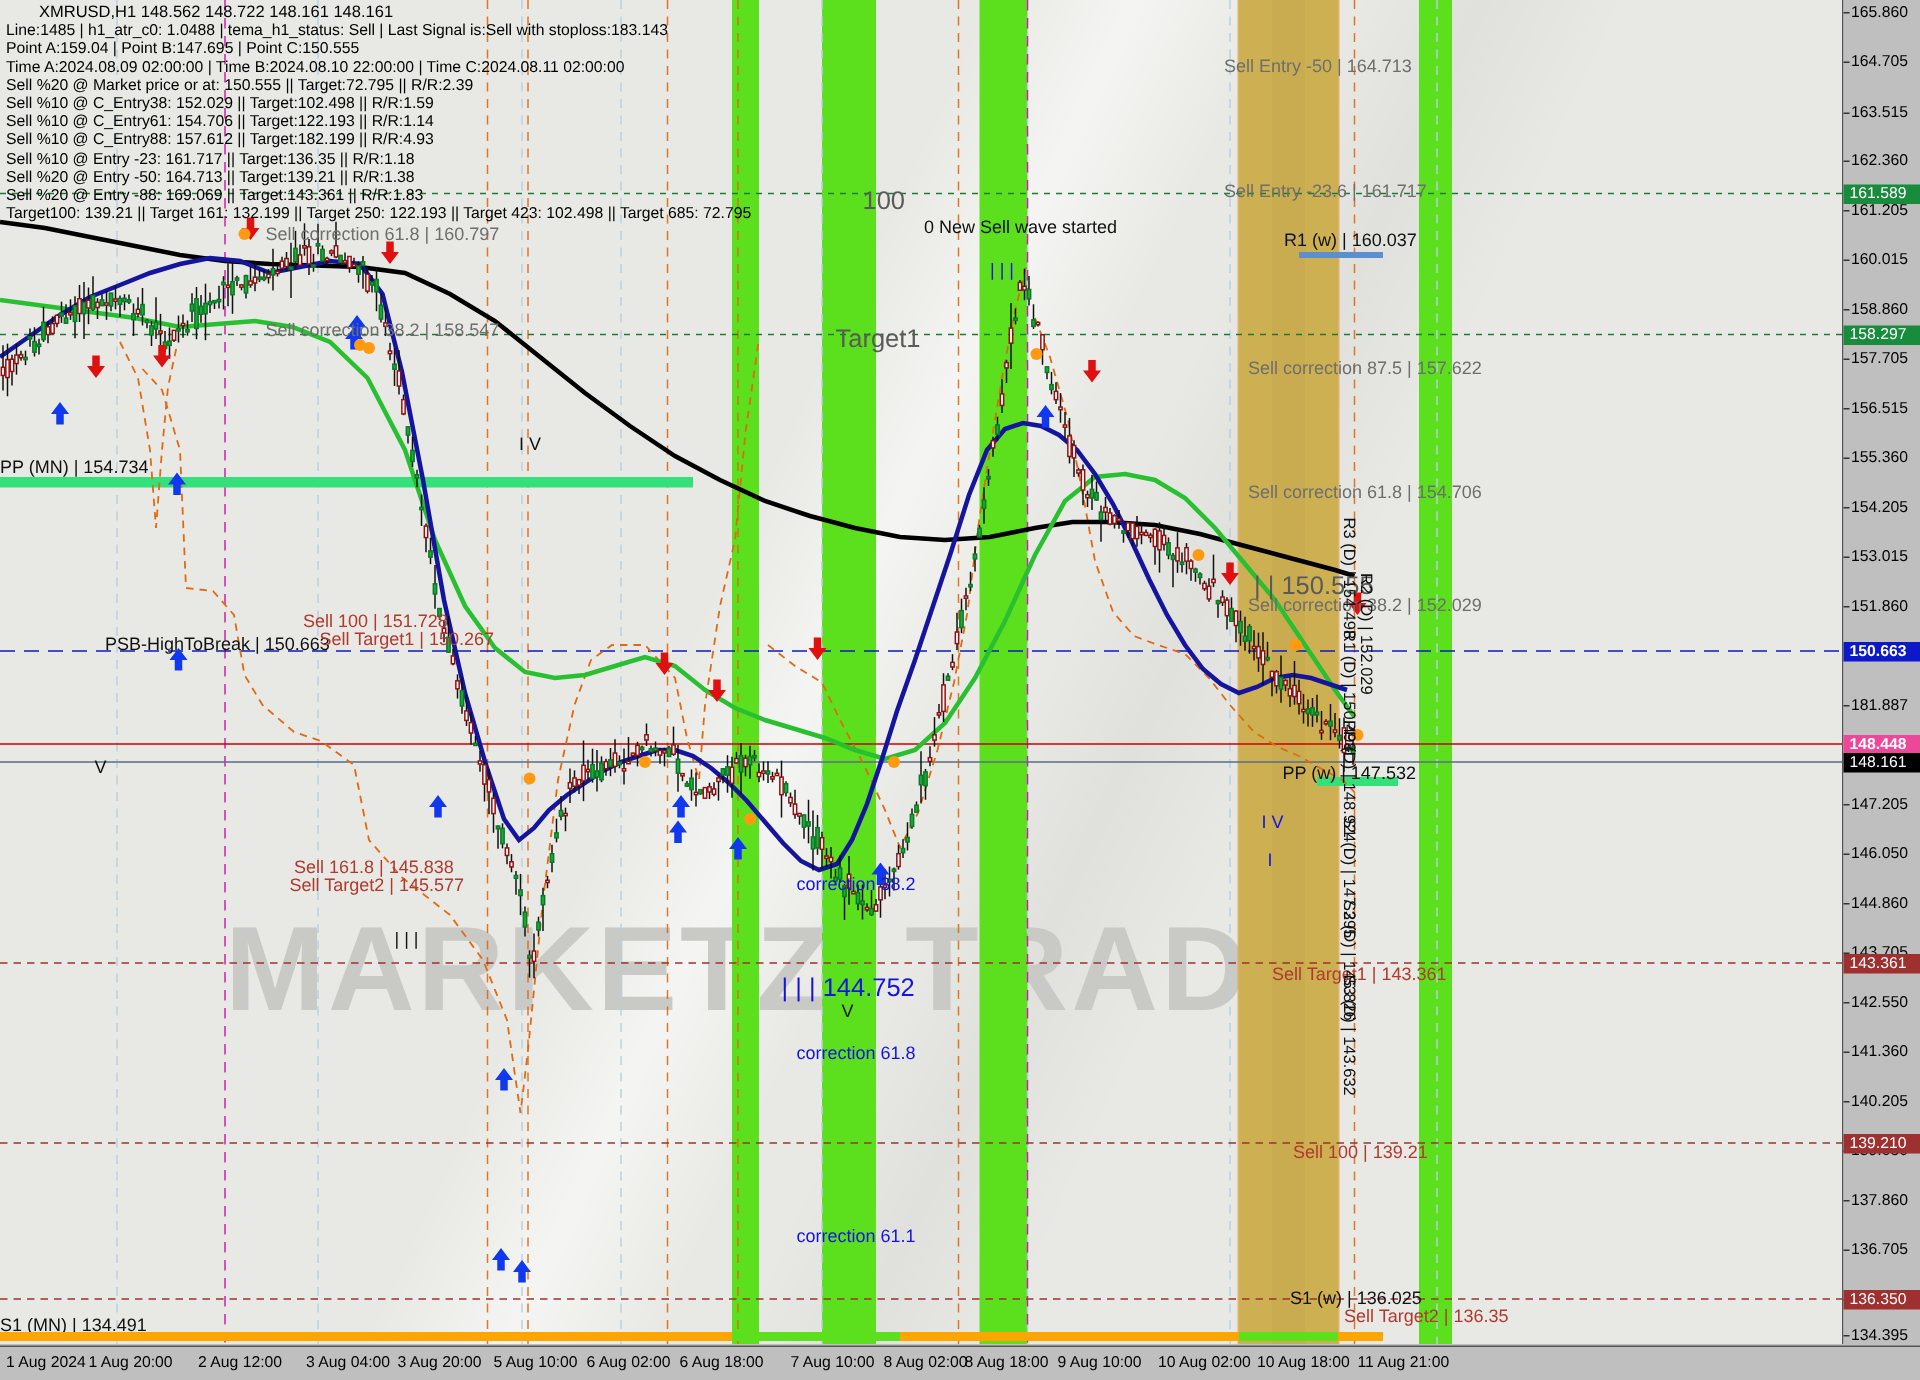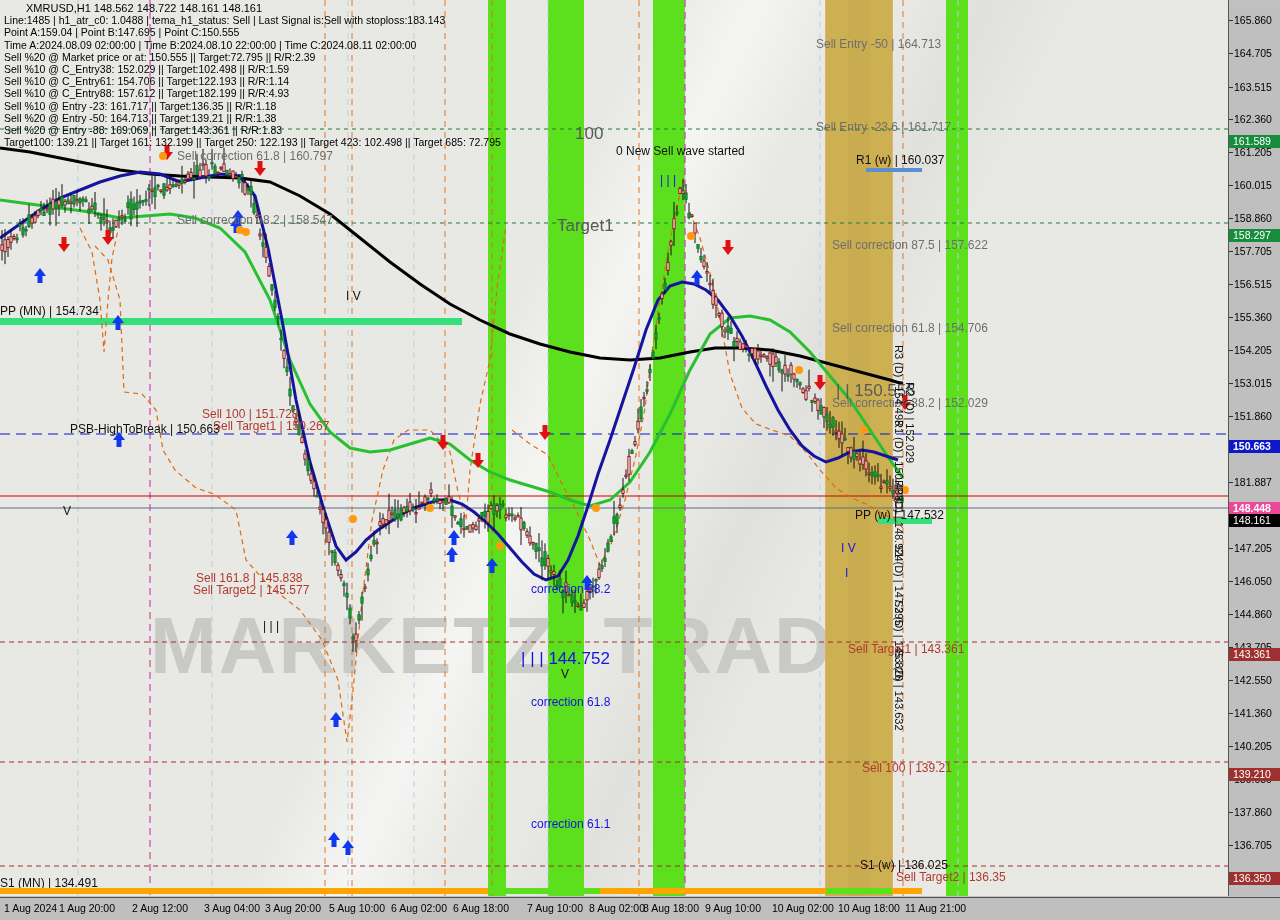--- a/index.html
+++ b/index.html
@@ -36,21 +36,21 @@
   .lbl.big{font-size:17px;color:#5a5a5a;}
   .lbl.bluebig{font-size:17px;color:#1414e0;}
   .lbl.rot{transform-origin:0 0;transform:rotate(90deg);}
 
   
   #hdr{position:absolute;left:4px;top:2px;z-index:40;color:#000;font-size:10.5px;
        line-height:12.2px;font-family:"Liberation Sans",sans-serif;white-space:nowrap;}
   #hdr .t0{padding-left:22px;font-size:11px;}
 
   
-  #pscale{position:absolute;left:1229px;top:12px;width:51px;height:896px;background:#bfbfbf;}
+  #pscale{position:absolute;left:1229px;top:0;width:51px;height:896px;background:#bfbfbf;}
   #pscale .tick{position:absolute;right:0;width:46px;text-align:left;font-size:10.5px;
                 color:#000;font-family:"Liberation Sans",sans-serif;padding-left:4px;}
   #pscale .dash{position:absolute;left:0;width:4px;border-top:1px solid #333;}
   .ptag{position:absolute;right:0;width:51px;height:13px;line-height:13px;font-size:10.5px;
         color:#fff;padding-left:4px;box-sizing:border-box;font-family:"Liberation Sans",sans-serif;}
 
   
   #tscale{position:absolute;left:0;top:897px;width:1280px;height:23px;background:#bfbfbf;
           border-top:1px solid #555;}
   #tscale .tl{position:absolute;top:4px;font-size:10.5px;color:#000;white-space:nowrap;

